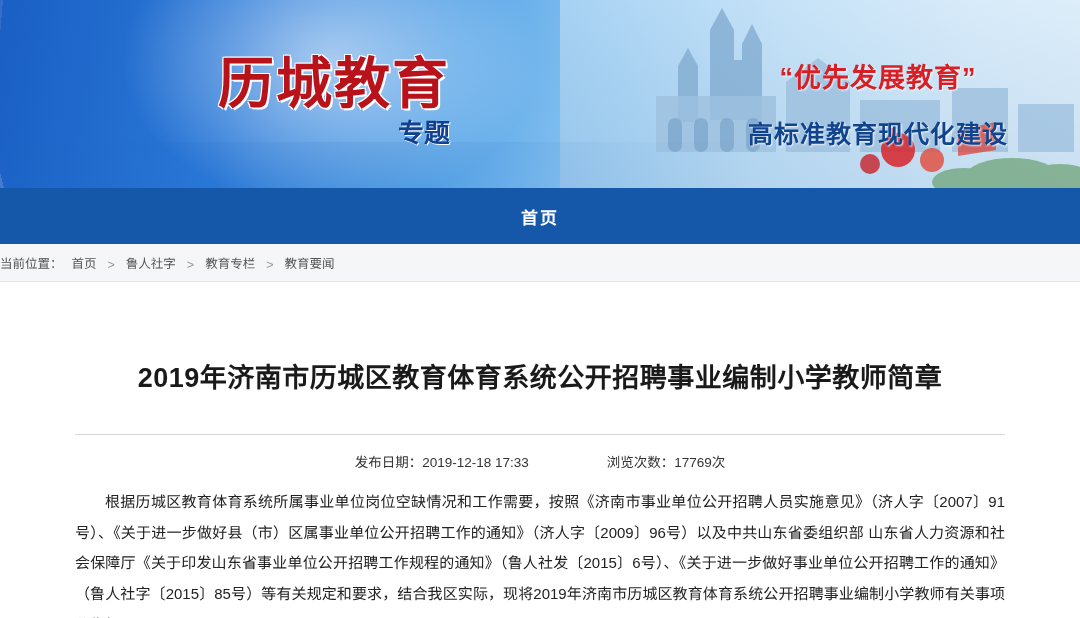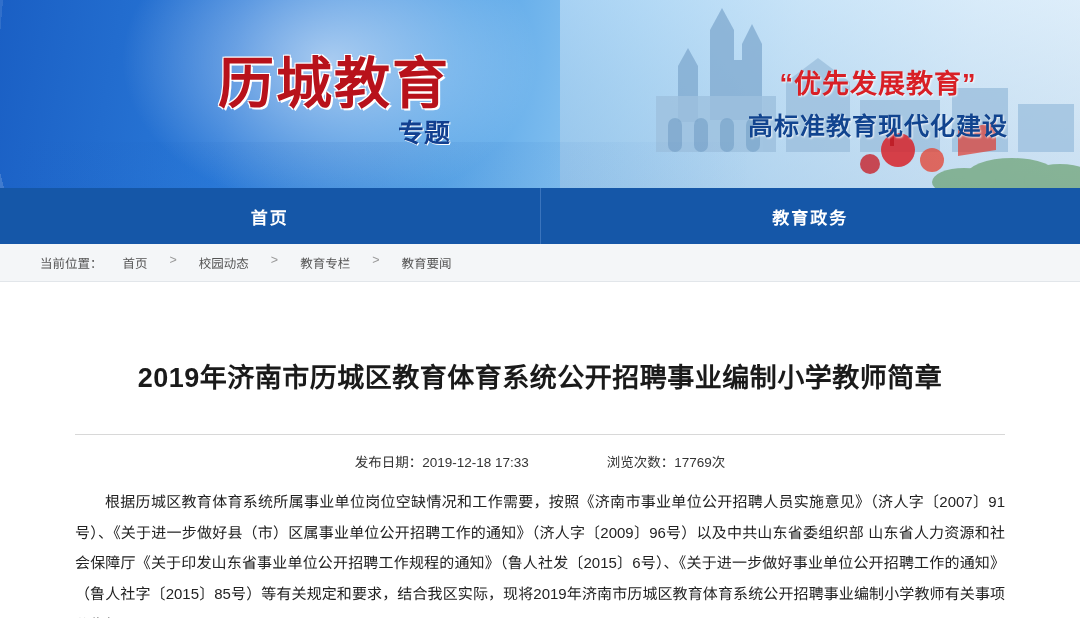--- a/index.html
+++ b/index.html
@@ -70,39 +70,39 @@
   .logo-sub {
     font-size: 26px;
     font-weight: bold;
     color: #123f8f;
     margin-left: 6px;
     margin-bottom: 11px;
     text-shadow: 1px 1px 0 #ffffff;
   }
   .slogan {
     position: absolute;
-    right: 72px; top: 68px;
+    right: 72px; top: 62px;
     text-align: center;
     z-index: 4;
   }
   .slogan .line1 {
     font-size: 27px;
     font-weight: bold;
     color: #d81f25;
     letter-spacing: 1px;
     text-shadow: 1px 1px 2px rgba(255,255,255,.9);
     line-height: 1.25;
   }
   .slogan .line2 {
     font-size: 25px;
     font-weight: bold;
     color: #11448f;
     letter-spacing: 1px;
     text-shadow: 1px 1px 2px rgba(255,255,255,.9);
-    margin-top: 9px;
+    margin-top: 23px;
     line-height: 1.25;
   }
 
   
   .nav {
     width: 1080px;
     height: 56px;
     background: #1557a8;
     display: flex;
     align-items: stretch;
@@ -128,23 +128,22 @@
     background: #f4f6f8;
     border-bottom: 1px solid #e2e6ea;
     display: flex;
     align-items: center;
     padding-left: 0px;
   }
   .crumb {
     font-size: 12.5px;
     color: #555555;
     display: flex;
-    align-items: flex-start;
-    gap: 20px;
-    padding-left: 40px;
+    align-items: flex-end;
+    gap: 9px;
   }
   .crumb .lead { color: #555; }
   .crumb a { color: #555; text-decoration: none; cursor: pointer; }
   .crumb .sep { color: #999; margin: 0 2px; }
 
   
   .article {
     width: 1080px;
     padding: 0 75px;
   }
@@ -236,29 +235,28 @@
   </div>
 
   <div class="slogan">
     <div class="line1">“优先发展教育”</div>
     <div class="line2">高标准教育现代化建设</div>
   </div>
 </div>
 
 <nav class="nav">
   <div class="nav-item">首页</div>
-  <div class="nav-item">教育政务</div>
 </nav>
 
 <div class="crumb-bar">
   <div class="crumb">
     <span class="lead">当前位置：</span>
     <a>首页</a>
     <span class="sep">&gt;</span>
-    <a>校园动态</a>
+    <a>鲁人社字</a>
     <span class="sep">&gt;</span>
     <a>教育专栏</a>
     <span class="sep">&gt;</span>
     <a>教育要闻</a>
   </div>
 </div>
 
 <div class="article">
   <h1 class="art-title">2019年济南市历城区教育体育系统公开招聘事业编制小学教师简章</h1>
   <div class="meta-rule"></div>

